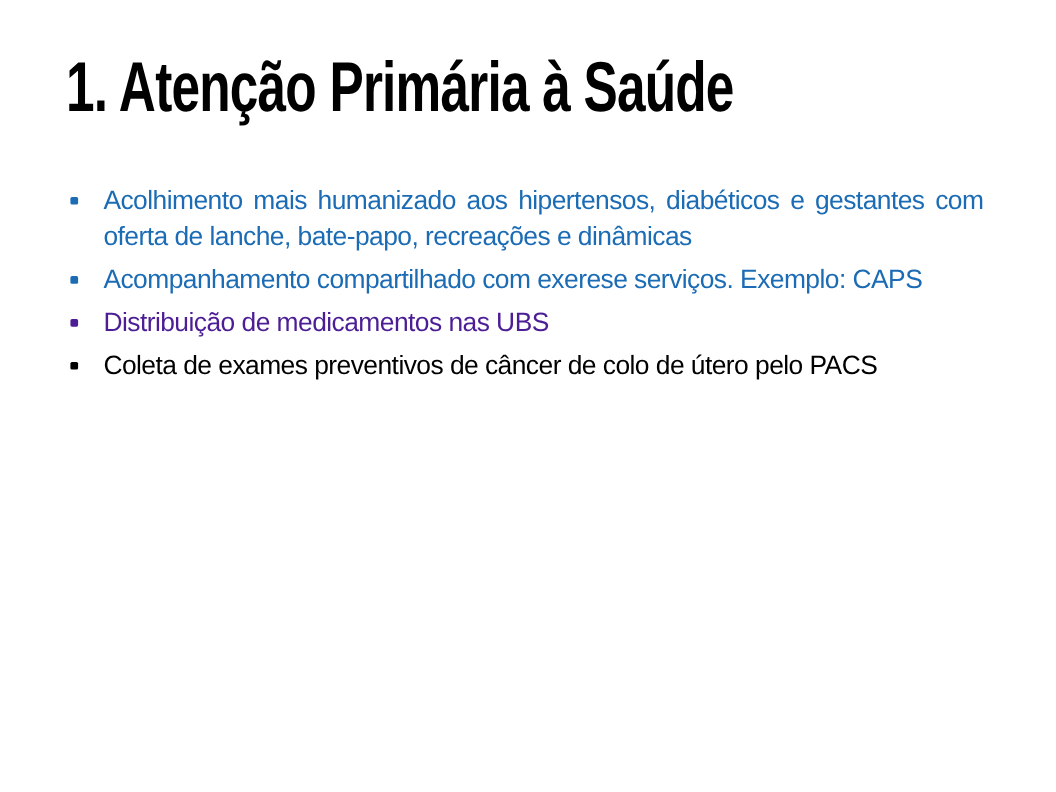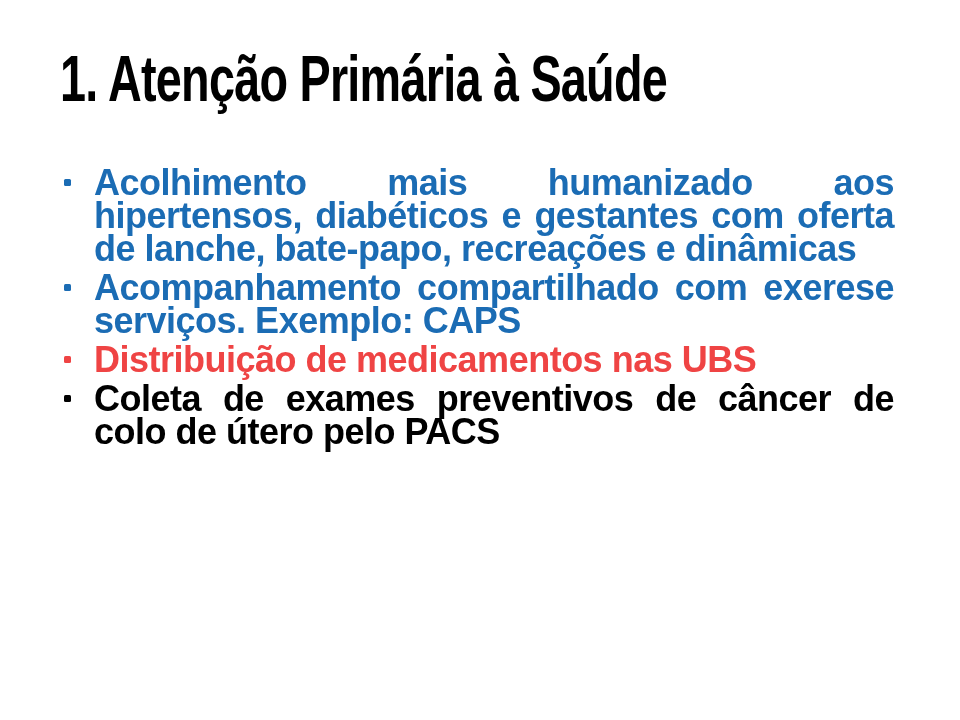--- a/index.html
+++ b/index.html
@@ -36,22 +36,22 @@
     left: 60px;
     width: 834px;
     margin: 0;
     padding: 0;
     list-style: none;
   }
   .bullet-item {
     position: relative;
     margin: 0 0 6px 0;
     padding-left: 34px;
-    font-size: 36px;
-    font-weight: bold;
+    font-size: 24px;
+    font-weight: normal;
     line-height: 33px;
     letter-spacing: -0.5px;
     text-align: justify;
   }
   .bullet-item:last-child { margin-bottom: 16px; }
   .bullet-dot {
     position: absolute;
     left: 4px;
     top: 13px;
     width: 7px;
@@ -69,21 +69,21 @@
 
   <ul class="bullet-list">
     <li class="bullet-item" style="color: rgb(27, 108, 180);">
       <span class="bullet-dot"></span>
       <span class="bullet-text">Acolhimento mais humanizado aos hipertensos, diabéticos e gestantes com oferta de lanche, bate-papo, recreações e dinâmicas</span>
     </li>
     <li class="bullet-item" style="color: rgb(27, 108, 180);">
       <span class="bullet-dot"></span>
       <span class="bullet-text">Acompanhamento compartilhado com exerese serviços. Exemplo: CAPS</span>
     </li>
-    <li class="bullet-item" style="color: #ef4444;">
+    <li class="bullet-item" style="color: #4c1d95;">
       <span class="bullet-dot"></span>
       <span class="bullet-text">Distribuição de medicamentos nas UBS</span>
     </li>
     <li class="bullet-item" style="color: rgb(0, 0, 0);">
       <span class="bullet-dot"></span>
       <span class="bullet-text">Coleta de exames preventivos de câncer de colo de útero pelo PACS</span>
     </li>
   </ul>
 </div>
 

